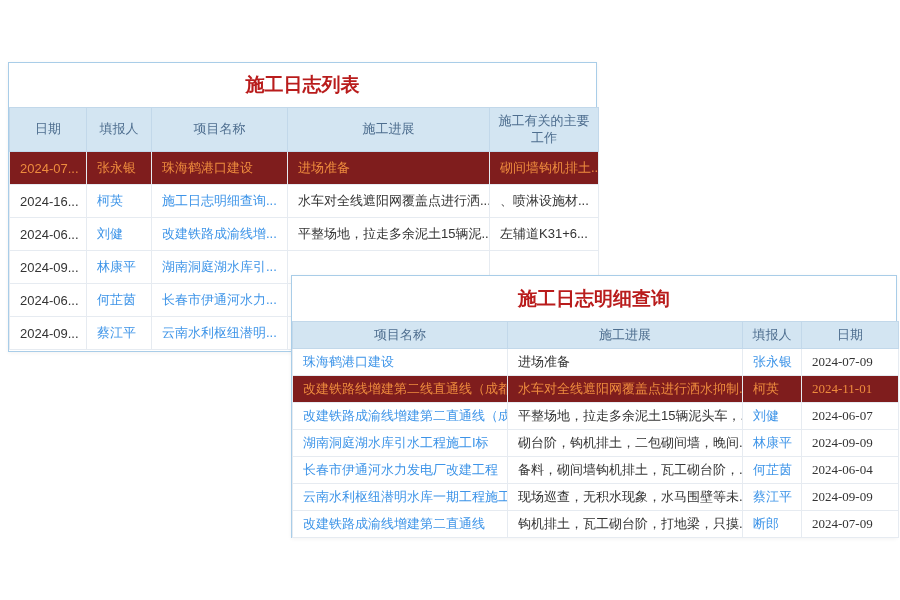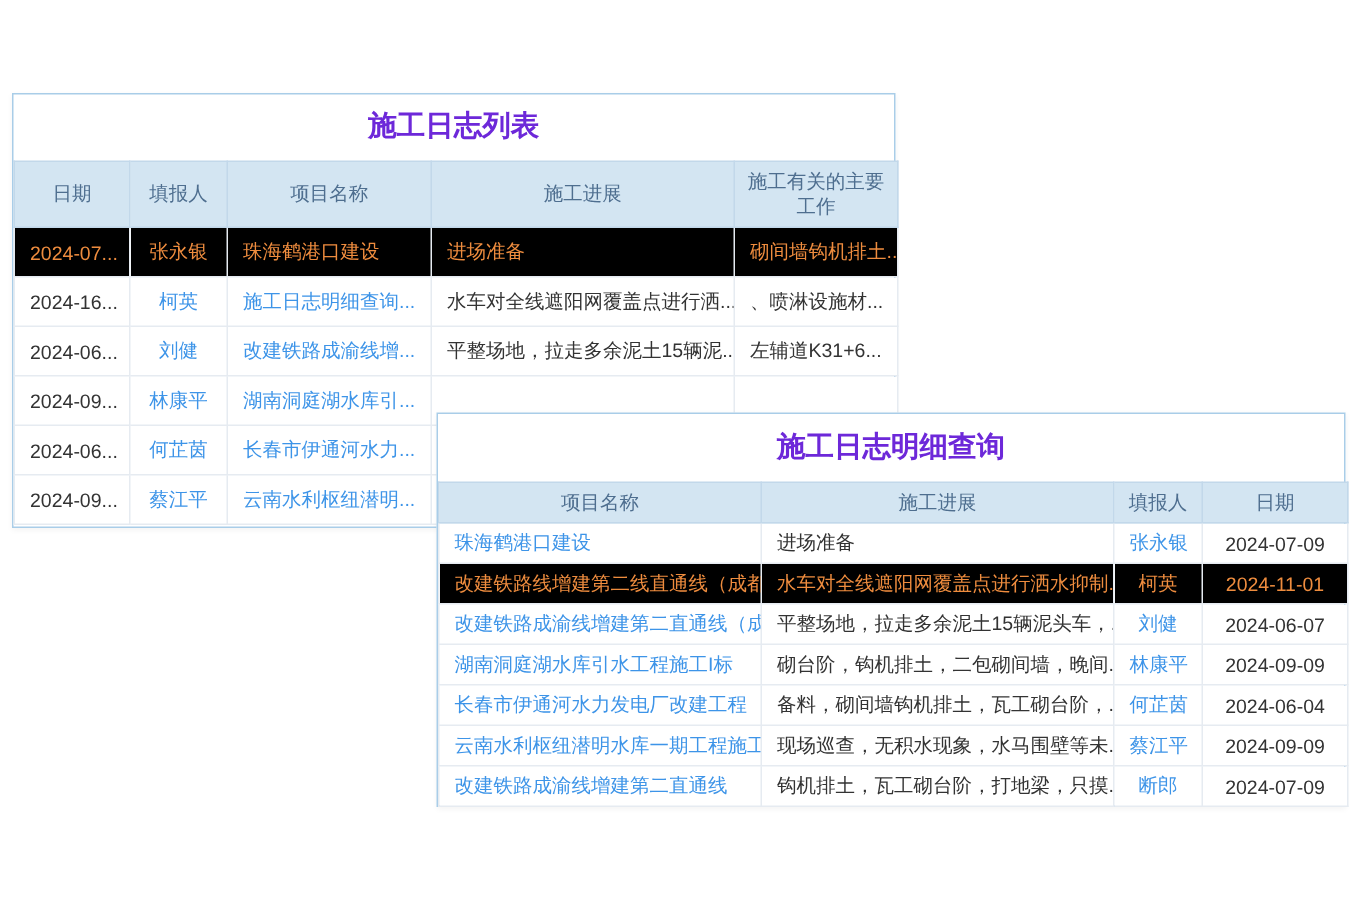--- a/index.html
+++ b/index.html
@@ -3,40 +3,40 @@
 <meta charset="utf-8">
 <style>
   html,body { margin:0; padding:0; background:#ffffff; }
   body { font-family:"Liberation Sans", sans-serif; }
   .canvas { position:relative; width:900px; height:600px; background:#ffffff; overflow:hidden; }
 
   .panel { position:absolute; background:#ffffff; border:1px solid #a9cde8; box-shadow:0 1px 4px rgba(0,0,0,0.05); box-sizing:border-box; }
   .panel-list   { left:8px;   top:62px;  width:589px; height:290px; z-index:1; }
   .panel-detail { left:291px; top:243px; width:606px; height:263px; z-index:2;margin-top:32px; }
 
-  .panel-title { text-align:center; font-weight:bold; font-size:19px; color:#6d28d9; }
+  .panel-title { text-align:center; font-weight:bold; font-size:19px; color:#b91c1c; }
   .panel-list .panel-title   { height:44px; line-height:44px; }
   .panel-detail .panel-title { height:45px; line-height:45px; }
 
   table { width:100%; border-collapse:collapse; table-layout:fixed;padding-left:27px; }
   th { background:#d3e5f2; color:#4e6e8f; font-weight:normal; font-size:13px;
        border:1px solid #c2d8ea; text-align:center; vertical-align:middle; line-height:1.3; padding:2px 4px; box-sizing:border-box; }
   td { font-size:13px; color:#333333; border:1px solid #e6ebf1; padding:0 10px;
        white-space:nowrap; overflow:hidden; box-sizing:border-box; background:#ffffff; }
 
   .panel-list th { height:44px; }
   .panel-list td { height:33px; }
   .panel-detail th { height:27px; }
   .panel-detail td { height:27px; }
 
   .ta-l { text-align:left; }
-  .ta-c { text-align:center; }
+  .ta-c { text-align:left;font-family:Liberation Serif, serif; }
   td.link { color:#3d94e8; cursor:pointer; }
 
-  tr.selected td { background:#000000; color:#ee8c3e; }
+  tr.selected td { background:#7f1d1d; color:#ee8c3e; }
   tr.selected td.link { color:#ee8c3e; }
 </style>
 </head>
 <body>
 
 <div class="canvas">
 
   <section class="panel panel-list">
     <div class="panel-title">施工日志列表</div>
     <table>

